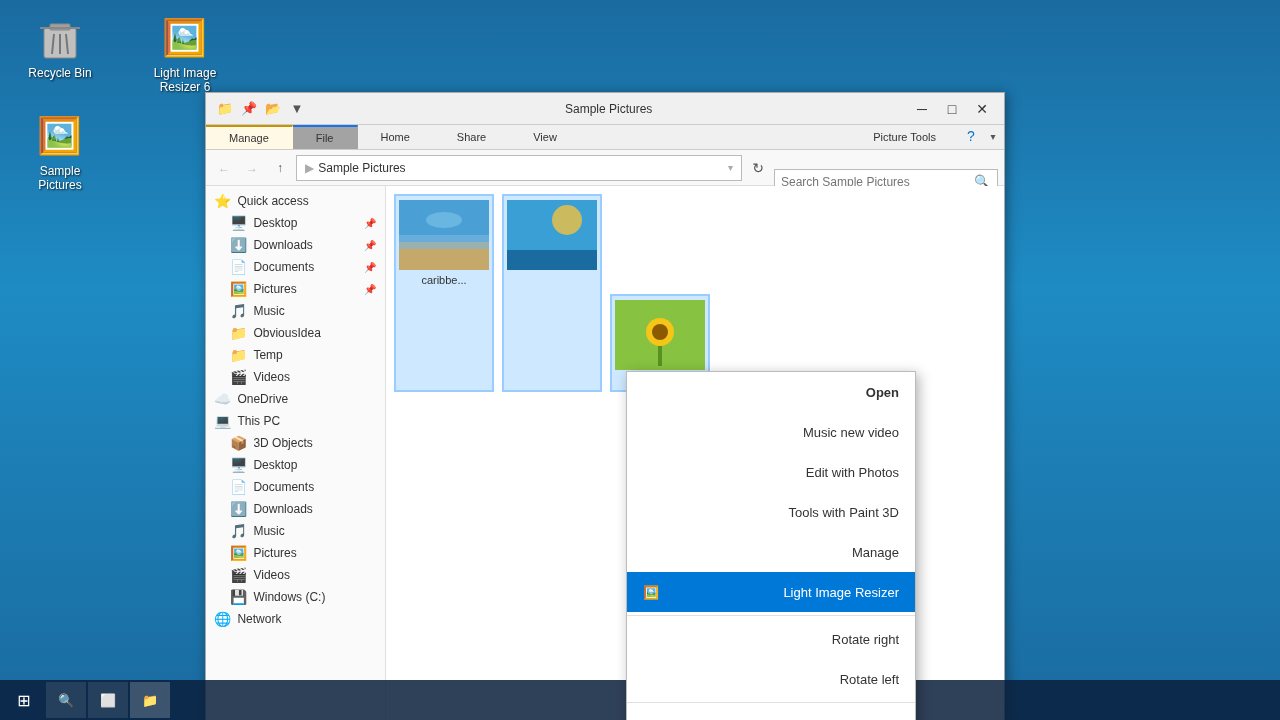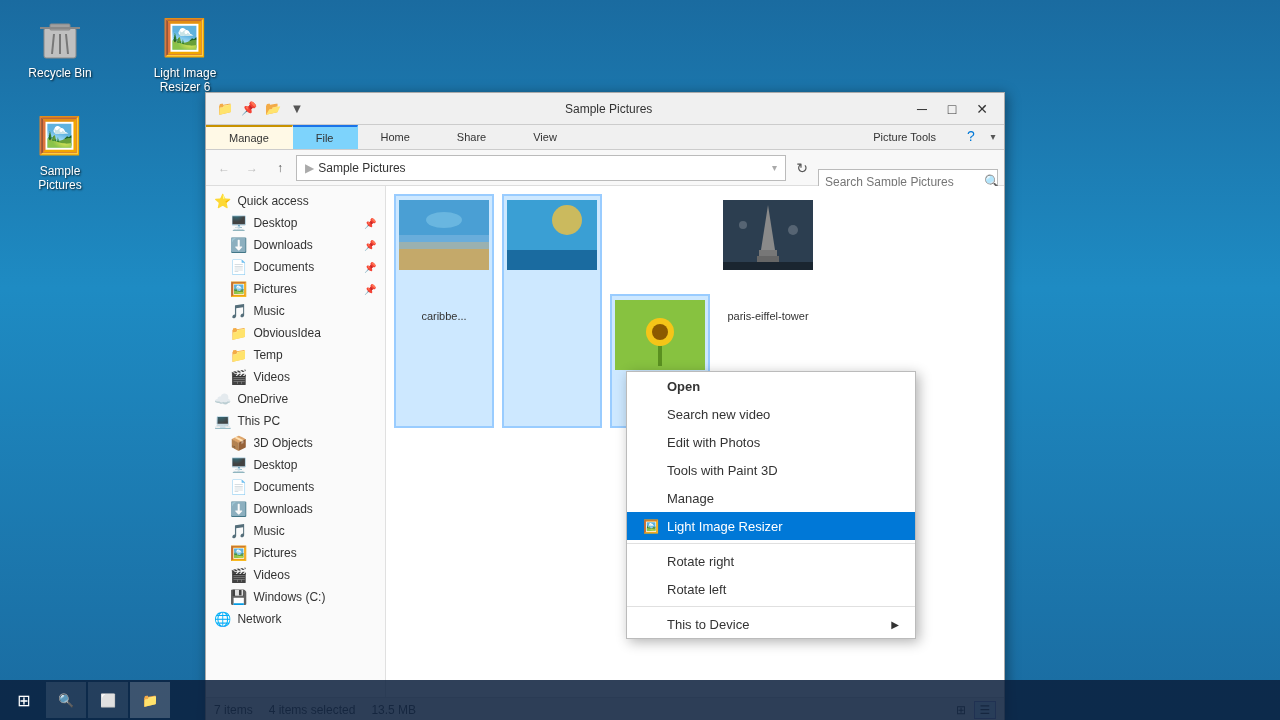--- a/index.html
+++ b/index.html
@@ -127,21 +127,21 @@
     .ribbon-tab {
       padding: 5px 23px;
       font-size: 11px;
       color: #333;
       cursor: pointer;
       border: none;
       background: transparent;
       border-right: 1px solid transparent;
     }
     .ribbon-tab.active {
-      background: #7dd3fc;
+      background: #a3a3a3;
       border-top: 2px solid #1a73e8;
       font-weight: 500;
     }
     .ribbon-tab.manage {
       background: #fff9e6;
       border-top: 2px solid #c89200;
       color: #333;
     }
 
     
@@ -173,21 +173,21 @@
       height: 26px;
       border: 1px solid #bbb;
       background: white;
       display: flex;
       align-items: center;
       padding: 0 8px;
       font-size: 12px;
       color: #333;
     }
     .search-box {
-      width: 180px;
+      width: 224px;
       height: 26px;
       border: 1px solid #bbb;
       background: white;
       display: flex;
       align-items: center;
       padding: 0 6px;
       gap: 4px;
       margin-top: 28px;
     }
     .search-box input {
@@ -257,21 +257,20 @@
       margin-bottom: 4px;
       display: flex;
       align-items: center;
       justify-content: center;
       overflow: hidden;
     }
     .file-name {
       font-size: 11px;
       color: #333;
       word-break: break-word;
-      margin-top: 36px;
     }
 
     
     .status-bar {
       height: 24px;
       background: #f0f0f0;
       border-top: 1px solid #ddd;
       display: flex;
       align-items: center;
       padding: 0 8px;
@@ -306,26 +305,27 @@
       width: 290px;
       background: white;
       border: 1px solid #bbb;
       box-shadow: 3px 3px 12px rgba(0,0,0,0.3);
       z-index: 1000;
       font-size: 13px;
     }
     .ctx-item {
       display: flex;
       align-items: center;
-      padding: 6px 16px;
+      padding: 12px 16px;
       cursor: pointer;
       color: #333;
       position: relative;
       gap: 8px;
       min-height: 26px;
+      justify-content: space-between;
     }
     .ctx-item.highlighted { background: #0078d7; color: white; }
     .ctx-item .ctx-icon {
       width: 16px;
       height: 16px;
       display: flex;
       align-items: center;
       justify-content: center;
       font-size: 13px;
       flex-shrink: 0;
@@ -563,44 +563,30 @@
                 <rect width="90" height="70" fill="#87c240"></rect>
                 <circle cx="45" cy="32" r="14" fill="#f5c518"></circle>
                 <circle cx="45" cy="32" r="8" fill="#8B5A00"></circle>
                 <rect x="43" y="46" width="4" height="20" fill="#5a9020"></rect>
               </svg>
             </div>
             <div class="file-name">sunf...</div>
           </div>
 
 
-          <div class="file-item">
-            <div class="file-thumbnail thumb-eiffel">
-              <svg width="90" height="70" viewBox="0 0 90 70">
-                <rect width="90" height="70" fill="#2c3e50"></rect>
-                <polygon points="45,5 38,50 52,50" fill="#8a8a8a"></polygon>
-                <rect x="36" y="50" width="18" height="6" fill="#777"></rect>
-                <rect x="34" y="56" width="22" height="8" fill="#666"></rect>
-                <rect x="0" y="62" width="90" height="8" fill="#1a2530"></rect>
-                <circle cx="20" cy="25" r="4" fill="#ffffff" opacity="0.2"></circle>
-                <circle cx="70" cy="30" r="5" fill="#ffffff" opacity="0.2"></circle>
-              </svg>
-            </div>
-            <div class="file-name">paris-eiffel-tower</div>
-          </div>
         </div>
 
         <div class="context-menu">
           <div class="ctx-item ctx-item-bold">
             <span class="ctx-icon"></span>
             <span>Open</span>
           </div>
           <div class="ctx-item">
             <span class="ctx-icon"></span>
-            <span>Search new video</span>
+            <span>Music new video</span>
           </div>
           <div class="ctx-item">
             <span class="ctx-icon"></span>
             <span>Edit with Photos</span>
           </div>
           <div class="ctx-item">
             <span class="ctx-icon"></span>
             <span>Tools with Paint 3D</span>
           </div>
           <div class="ctx-item">
@@ -624,29 +610,20 @@
           <div class="ctx-item">
             <span class="ctx-icon"></span>
             <span>This to Device</span>
             <span class="ctx-arrow">▶</span>
           </div>
 
         </div>
       </div>
     </div>
 
-    <div class="status-bar">
-      <span>7 items</span>
-      <span>4 items selected</span>
-      <span>13.5 MB</span>
-      <div class="view-controls">
-        <button class="view-btn">⊞</button>
-        <button class="view-btn active">☰</button>
-      </div>
-    </div>
   </div>
 
   <div class="taskbar">
     <button style="width:40px; height:36px; background:transparent; border:none; color:white; font-size:16px; cursor:pointer;">⊞</button>
     <button style="width:40px; height:36px; background:rgba(255,255,255,0.1); border:none; color:white; font-size:13px; cursor:pointer;">🔍</button>
     <button style="width:40px; height:36px; background:rgba(255,255,255,0.1); border:none; color:white; font-size:13px; cursor:pointer;">⬜</button>
     <button style="width:40px; height:36px; background:rgba(255,255,255,0.2); border:none; color:white; font-size:13px; cursor:pointer;">📁</button>
   </div>
 
 </div>

